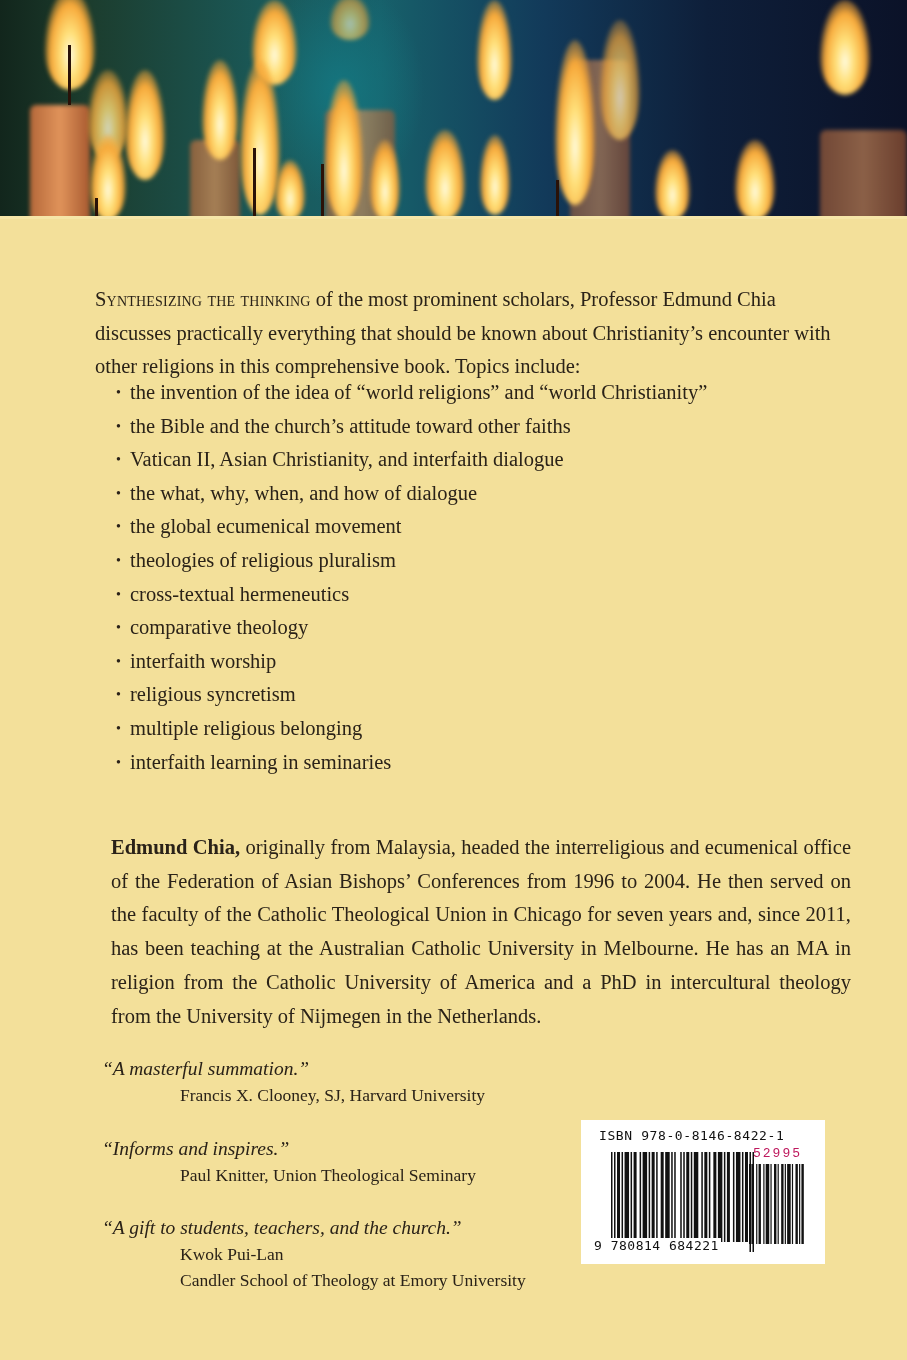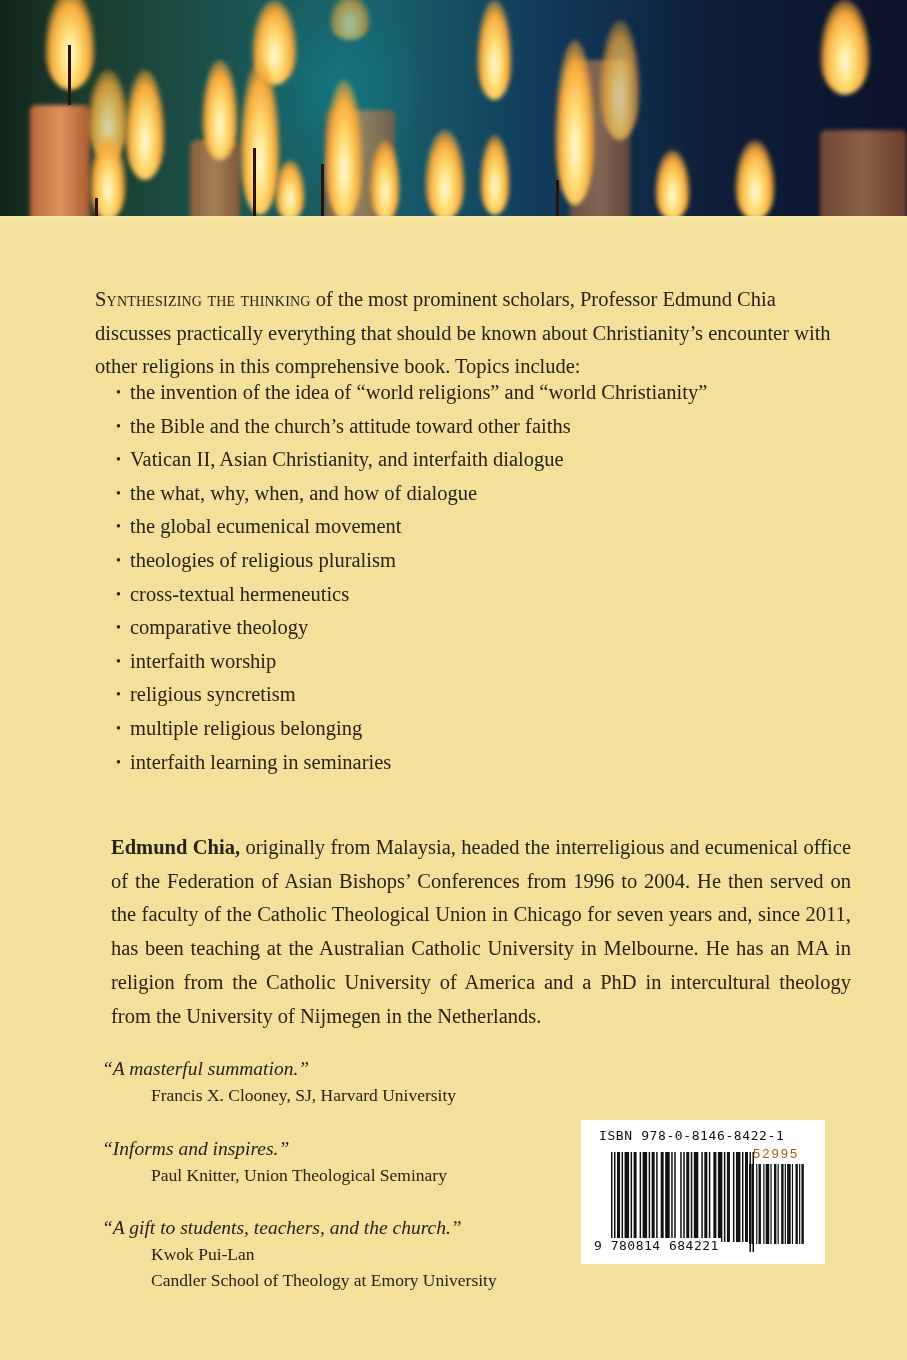--- a/index.html
+++ b/index.html
@@ -42,40 +42,40 @@
     }
     .topics li { white-space: nowrap; }
     .topics .bullet { display: inline-block; width: 14px; font-size: 14px; vertical-align: 2px; }
     .bio {
       position: absolute; left: 95px; top: 815px; width: 740px;
       font-size: 20.5px; line-height: 33.7px; text-align: justify;
     }
     .bio b { font-weight: bold; }
     .quote { position: absolute; left: 102px; width: 480px; }
     .quote .q { font-style: italic; font-size: 19.5px; line-height: 26px; }
-    .quote .src { margin-left: 49px; font-size: 17.5px; line-height: 26px; }
+    .quote .src { margin-left: 78px; font-size: 17.5px; line-height: 26px; }
     .q1 { top: 1056px; }
     .q2 { top: 1136px; }
     .q3 { top: 1215px; }
 
     .barcode-box {
       position: absolute; left: 581px; top: 1120px; width: 244px; height: 144px;
       background: #ffffff;
     }
     .isbn-text {
       position: absolute; left: 18px; top: 8px;
       font-family: "DejaVu Sans Mono", "Liberation Mono", monospace;
       font-size: 13px; letter-spacing: 0.6px; color: #111;
     }
     .bars { position: absolute; left: 30px; top: 32px; width: 143px; height: 100px; }
     .price-bars { position: absolute; left: 168px; top: 44px; width: 56px; height: 80px; }
     .price-text {
       position: absolute; left: 172px; top: 26px;
-      font-family: Liberation Sans, sans-serif;
-      font-size: 13px; letter-spacing: 2px; color:#a16207;
+      font-family: Liberation Mono, monospace;
+      font-size: 13px; letter-spacing: 2px; color:#be185d;
     }
     .ean-text {
       position: absolute; left: 13px; top: 118px;
       font-family: "DejaVu Sans Mono", "Liberation Mono", monospace;
       font-size: 13px; color:#111; background:#fff; padding-right:2px;
       letter-spacing: 0.5px;
       text-align: right;
     }
   </style>
 </head>

